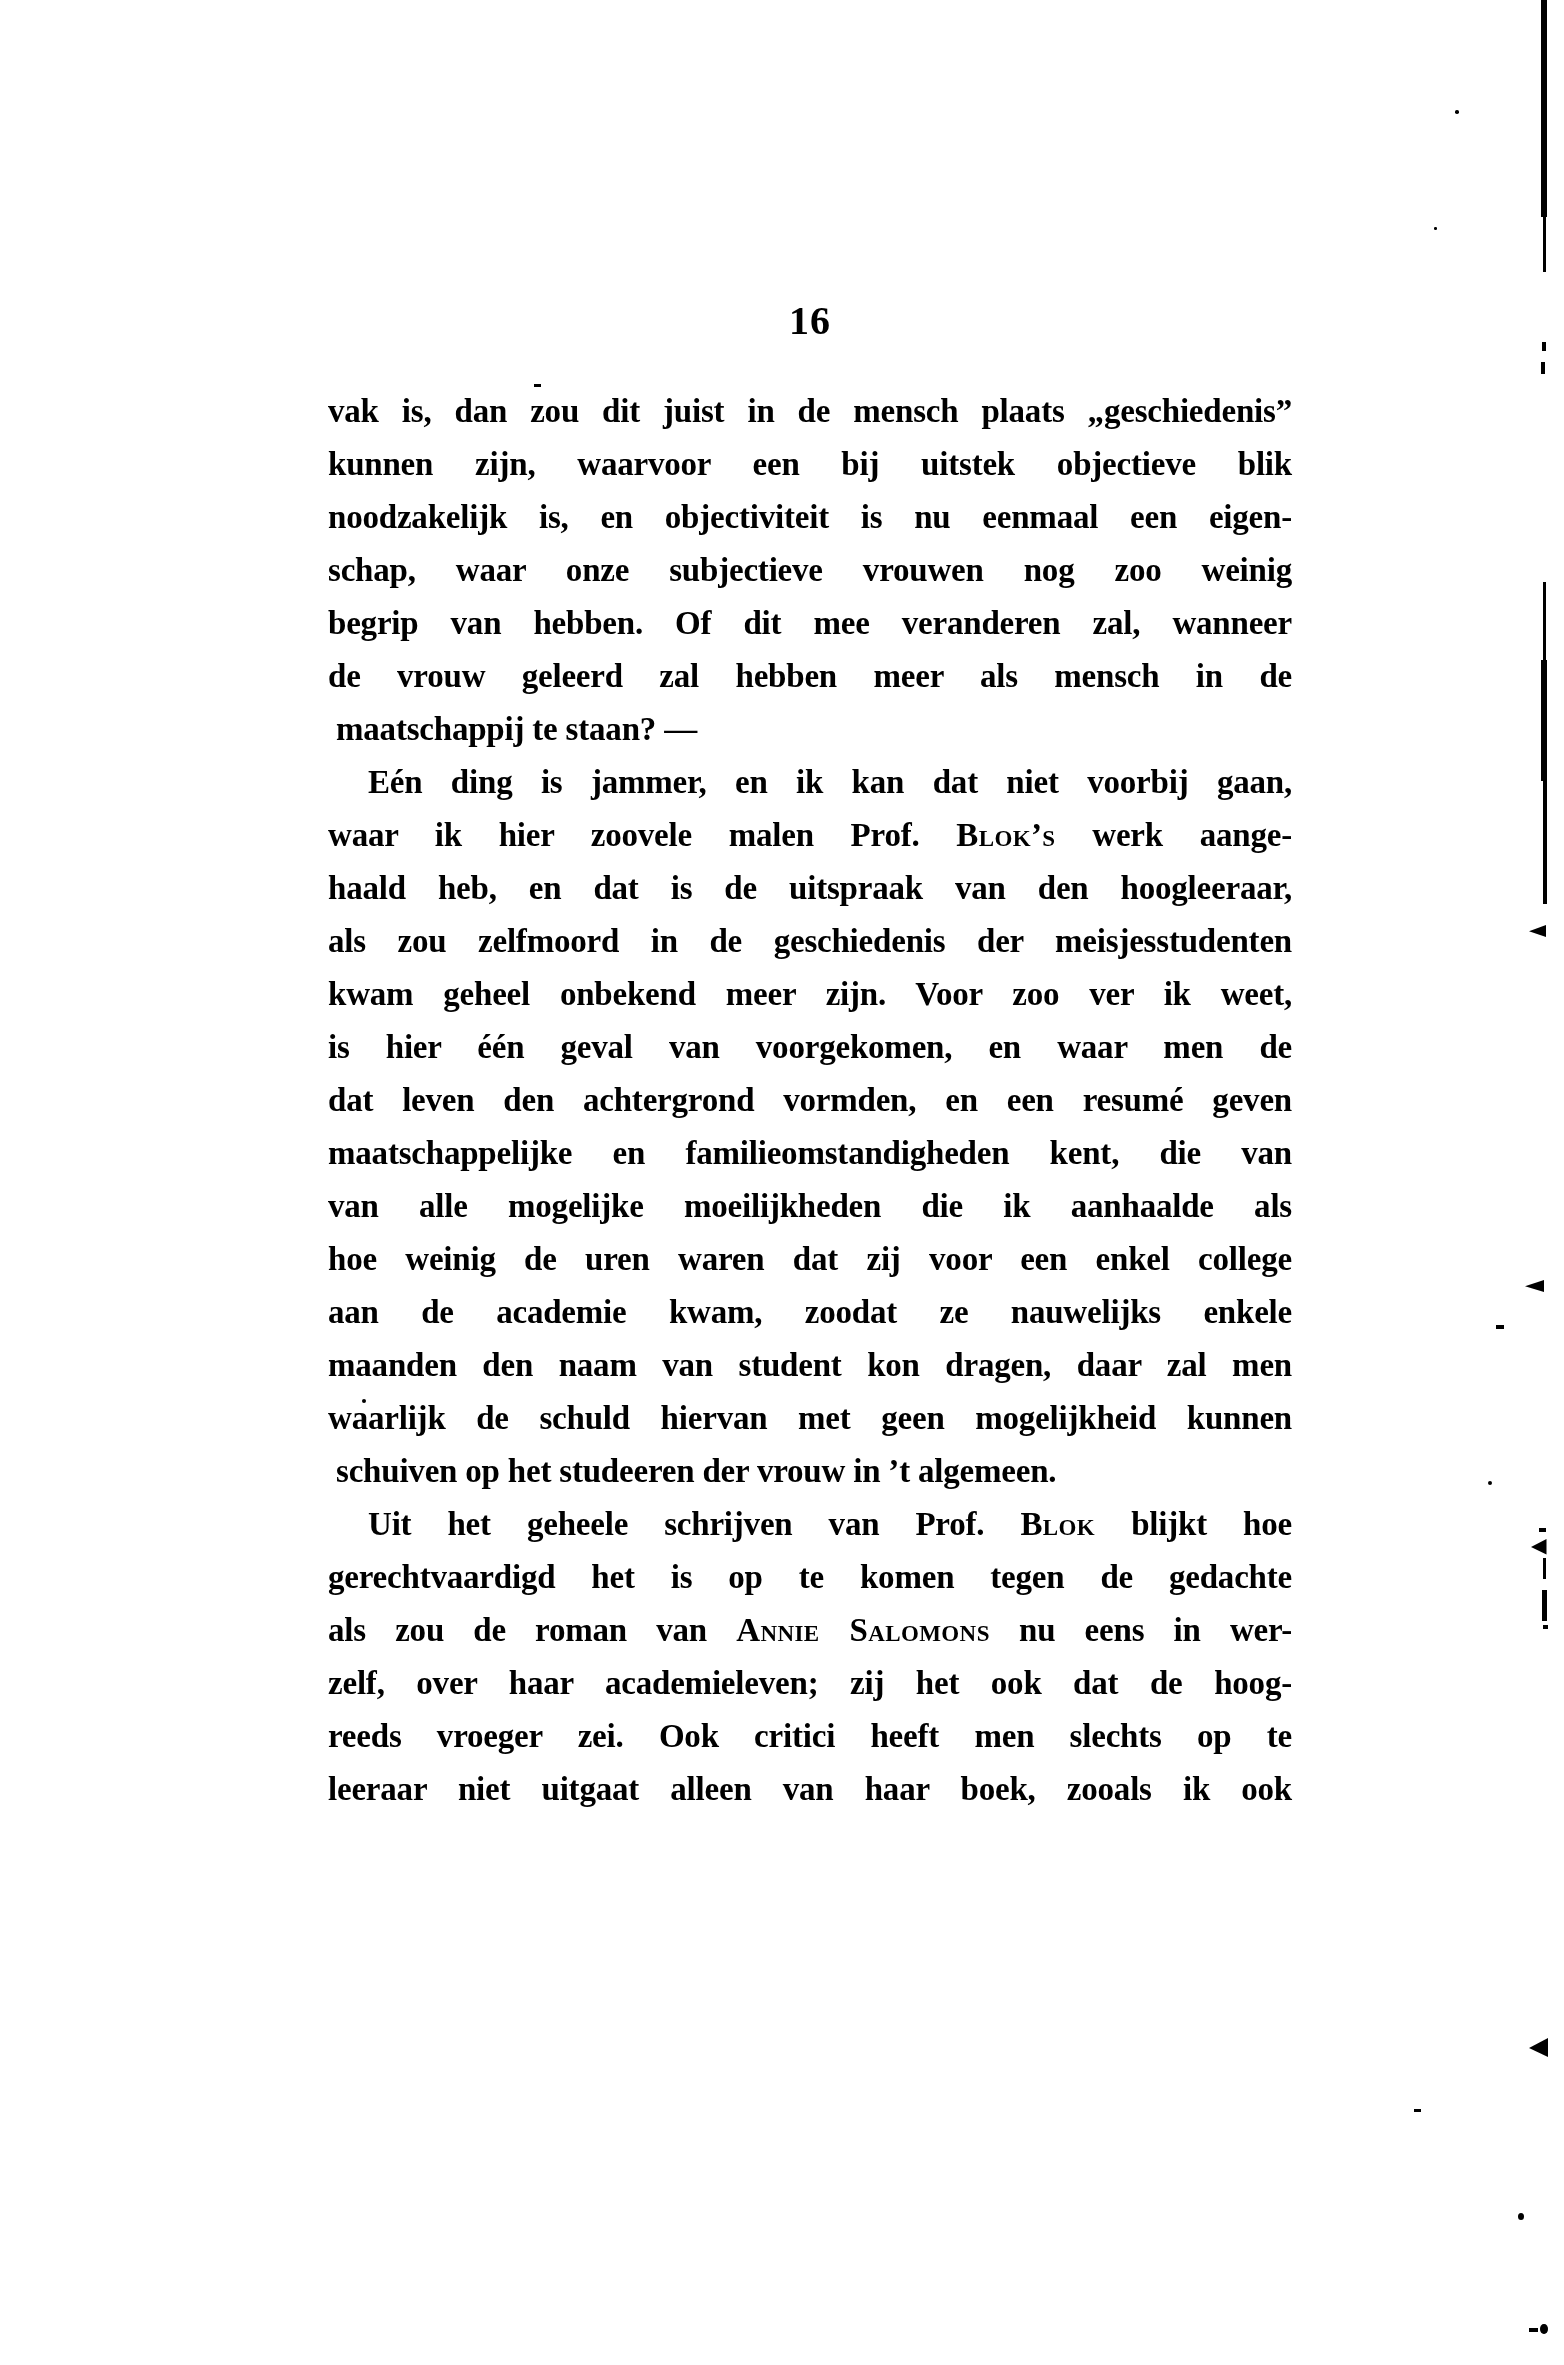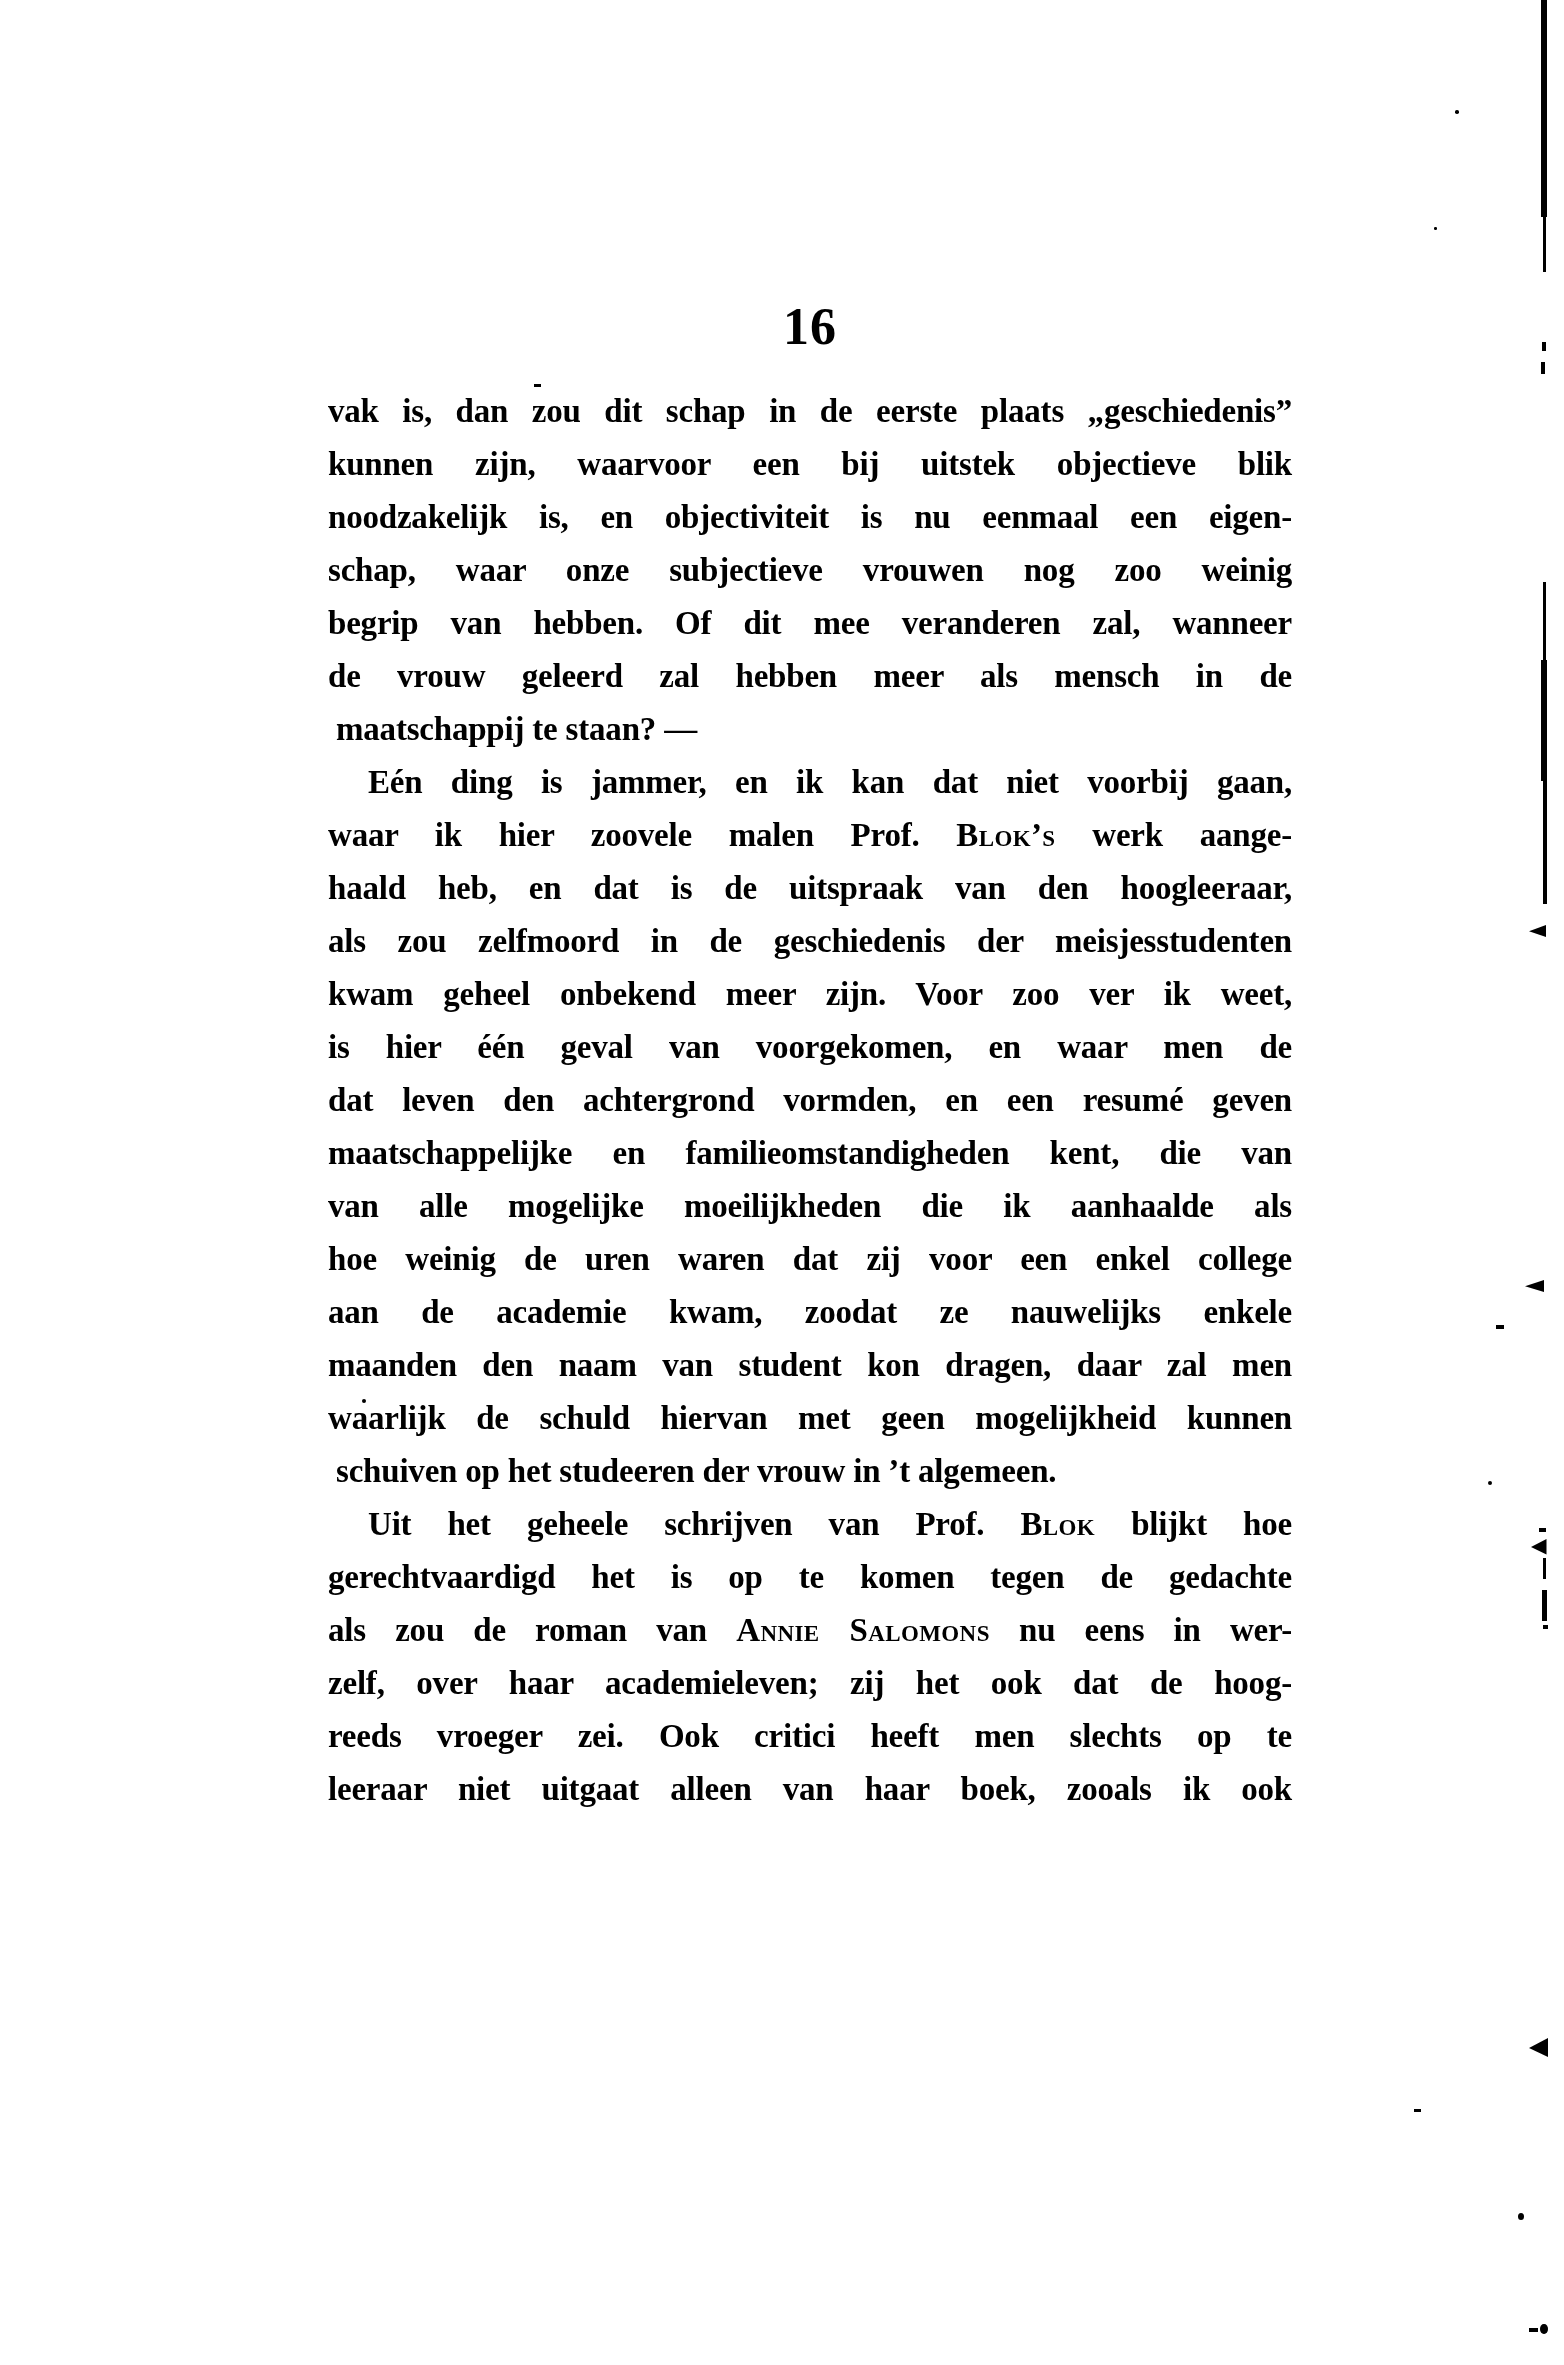--- a/index.html
+++ b/index.html
@@ -18,21 +18,21 @@
   .page {
     position: absolute;
     inset: 0;
   }
   .page-number {
     position: absolute;
     top: 301px;
     left: 328px;
     width: 964px;
     text-align: center;
-    font-size: 52px;
+    font-size: 40px;
     font-weight: 700;
     line-height: 1;
     letter-spacing: 0.9px;
   }
   .text-block {
     position: absolute;
     top: 385px;
     left: 328px;
     width: 964px;
     font-size: 33px;
@@ -70,21 +70,21 @@
     clip-path: polygon(100% 0, 100% 100%, 0 52%);
   }
 </style>
 </head>
 <body>
 
 <div class="page">
   <div class="page-number">16</div>
 
   <div class="text-block" id="text-block">
-      <div class="line">vak is, dan zou dit schap in de eerste plaats „geschiedenis”</div>
+      <div class="line">vak is, dan zou dit juist in de mensch plaats „geschiedenis”</div>
       <div class="line">kunnen zijn, waarvoor een bij uitstek objectieve blik</div>
       <div class="line">noodzakelijk is, en objectiviteit is nu eenmaal een eigen-</div>
       <div class="line">schap, waar onze subjectieve vrouwen nog zoo weinig</div>
       <div class="line">begrip van hebben. Of dit mee veranderen zal, wanneer</div>
       <div class="line">de vrouw geleerd zal hebben meer als mensch in de</div>
       <div class="line nojust">maatschappij te staan? —</div>
       <div class="line indent">Eén ding is jammer, en ik kan dat niet voorbij gaan,</div>
       <div class="line">waar ik hier zoovele malen Prof. <span class="sc">Blok’s</span> werk aange-</div>
       <div class="line">haald heb, en dat is de uitspraak van den hoogleeraar,</div>
       <div class="line">als zou zelfmoord in de geschiedenis der meisjesstudenten</div>

